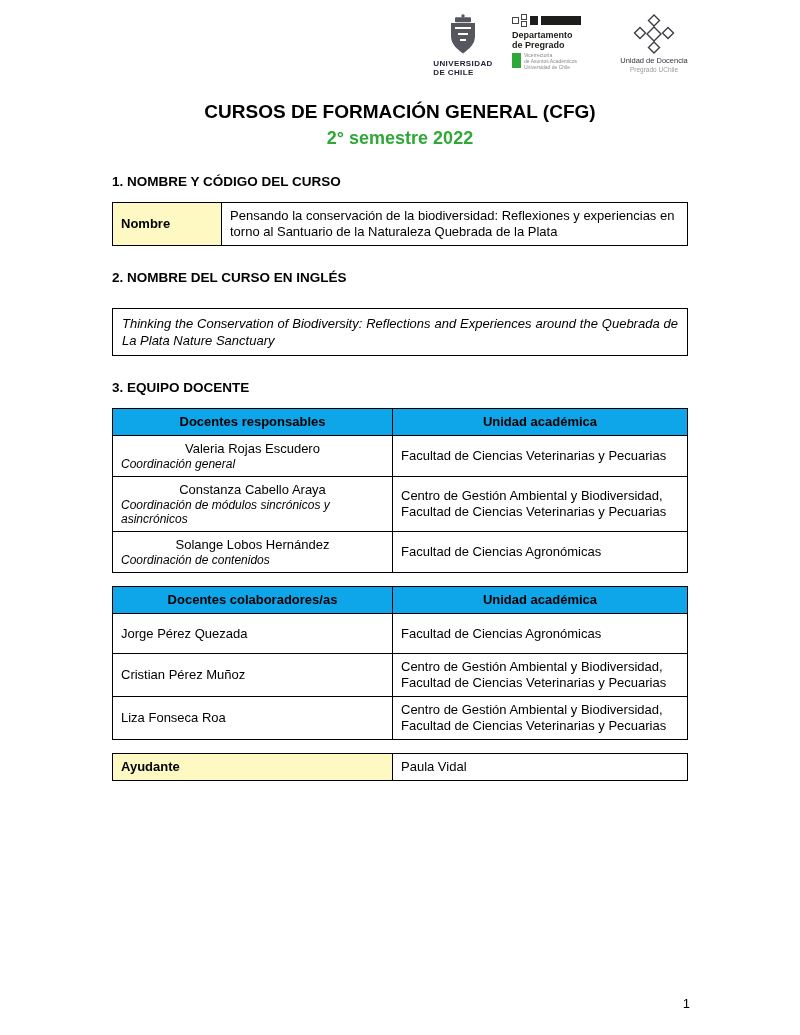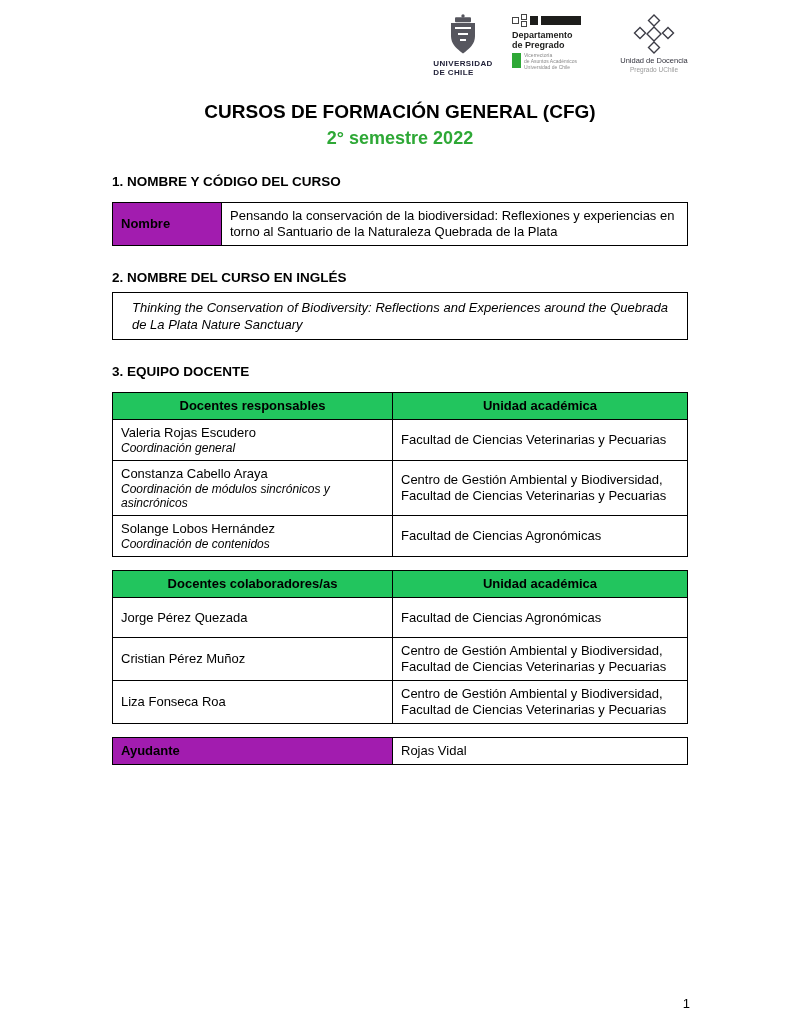--- a/index.html
+++ b/index.html
@@ -25,29 +25,29 @@
   .content{position:absolute;left:112px;top:0;width:576px;}
   .title-block{margin-top:100px;text-align:center;}
   .main-title{font-size:19px;font-weight:bold;line-height:24px;color:#000;}
   .semester{font-size:18px;font-weight:bold;line-height:23px;margin-top:3px;}
   .header-subs{margin-top:5px;}
   .subtitle{font-size:13.5px;line-height:16.5px;color:#000;}
   .section-heading{margin-top:24px;font-size:13.5px;font-weight:bold;color:#000;}
 
   table.tbl{border-collapse:collapse;width:100%;margin-top:13px;table-layout:fixed;}
   .tbl td,.tbl th{border:1px solid #000;padding:5px 8px;font-size:13px;line-height:16px;vertical-align:middle;text-align:left;color:#000;word-wrap:break-word;}
-  .tbl th{background:#22c55e;font-weight:bold;text-align:center;}
-  .label-cell{background:#a21caf;font-weight:bold;}
+  .tbl th{background:#0ea5e9;font-weight:bold;text-align:center;}
+  .label-cell{background:#fef9c3;font-weight:bold;}
   .col-label{width:92px;}
   .col-name{width:263px;}
   tr.row-tall{height:40px;}
   .role{font-style:italic;font-size:12px;line-height:14px;}
-  .docente-name{font-size:13px;line-height:16px;}
+  .docente-name{font-size:13px;line-height:16px;text-align:center;}
 
-  .english-box{margin-top:7px;border:1px solid #000;padding:6px 19px;font-size:13px;line-height:17px;font-style:italic;text-align:justify;color:#000;}
+  .english-box{margin-top:23px;border:1px solid #000;padding:6px 9px;font-size:13px;line-height:17px;font-style:italic;text-align:justify;color:#000;}
 
   .tbl-gap{margin-top:18px;}
   .page-number{position:absolute;right:110px;bottom:24px;font-size:13px;color:#000;}
 </style>
 </head>
 <body>
 
 <div class="page">
 
   <div class="logos">
@@ -177,21 +177,21 @@
           <td>Liza Fonseca Roa</td>
           <td>Centro de Gestión Ambiental y Biodiversidad, Facultad de Ciencias Veterinarias y Pecuarias</td>
         </tr>
       </tbody>
     </table>
 
     <table class="tbl tbl-gap">
       <tbody>
         <tr>
           <td class="label-cell col-name">Ayudante</td>
-          <td>Rojas Vidal</td>
+          <td>Paula Vidal</td>
         </tr>
       </tbody>
     </table>
 
   </div>
 
   <div class="page-number">1</div>
 
 </div>
 

